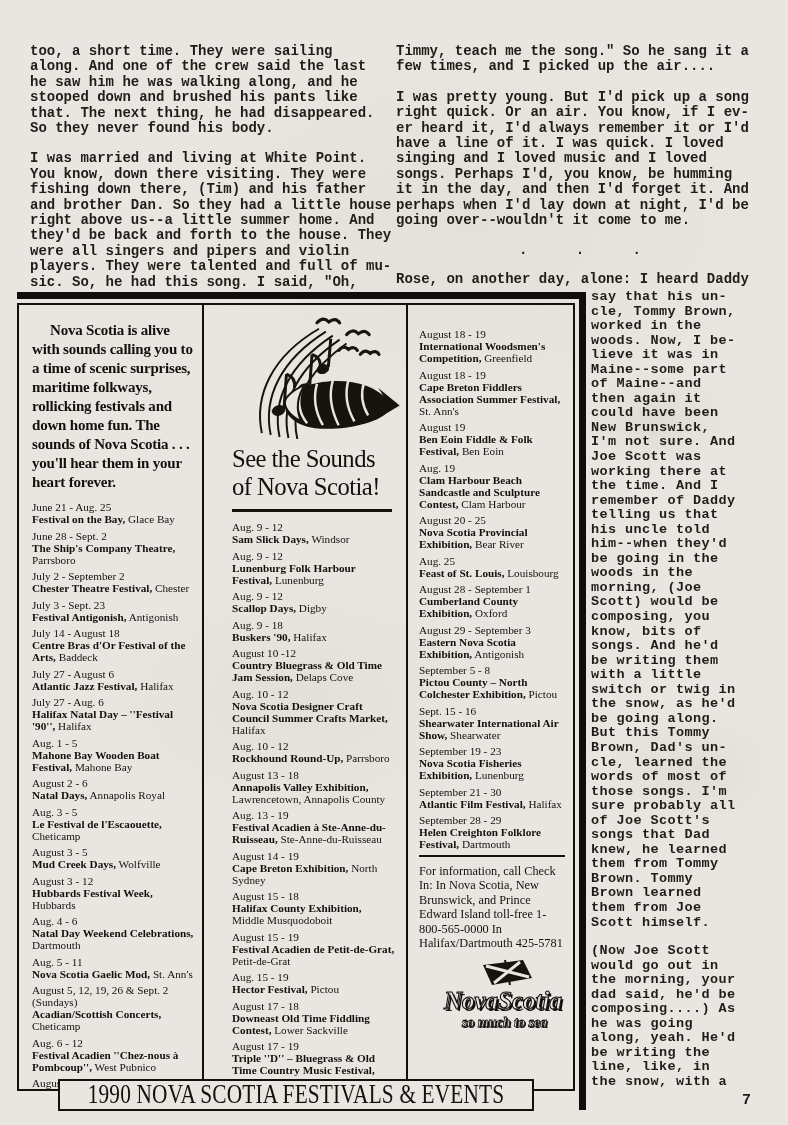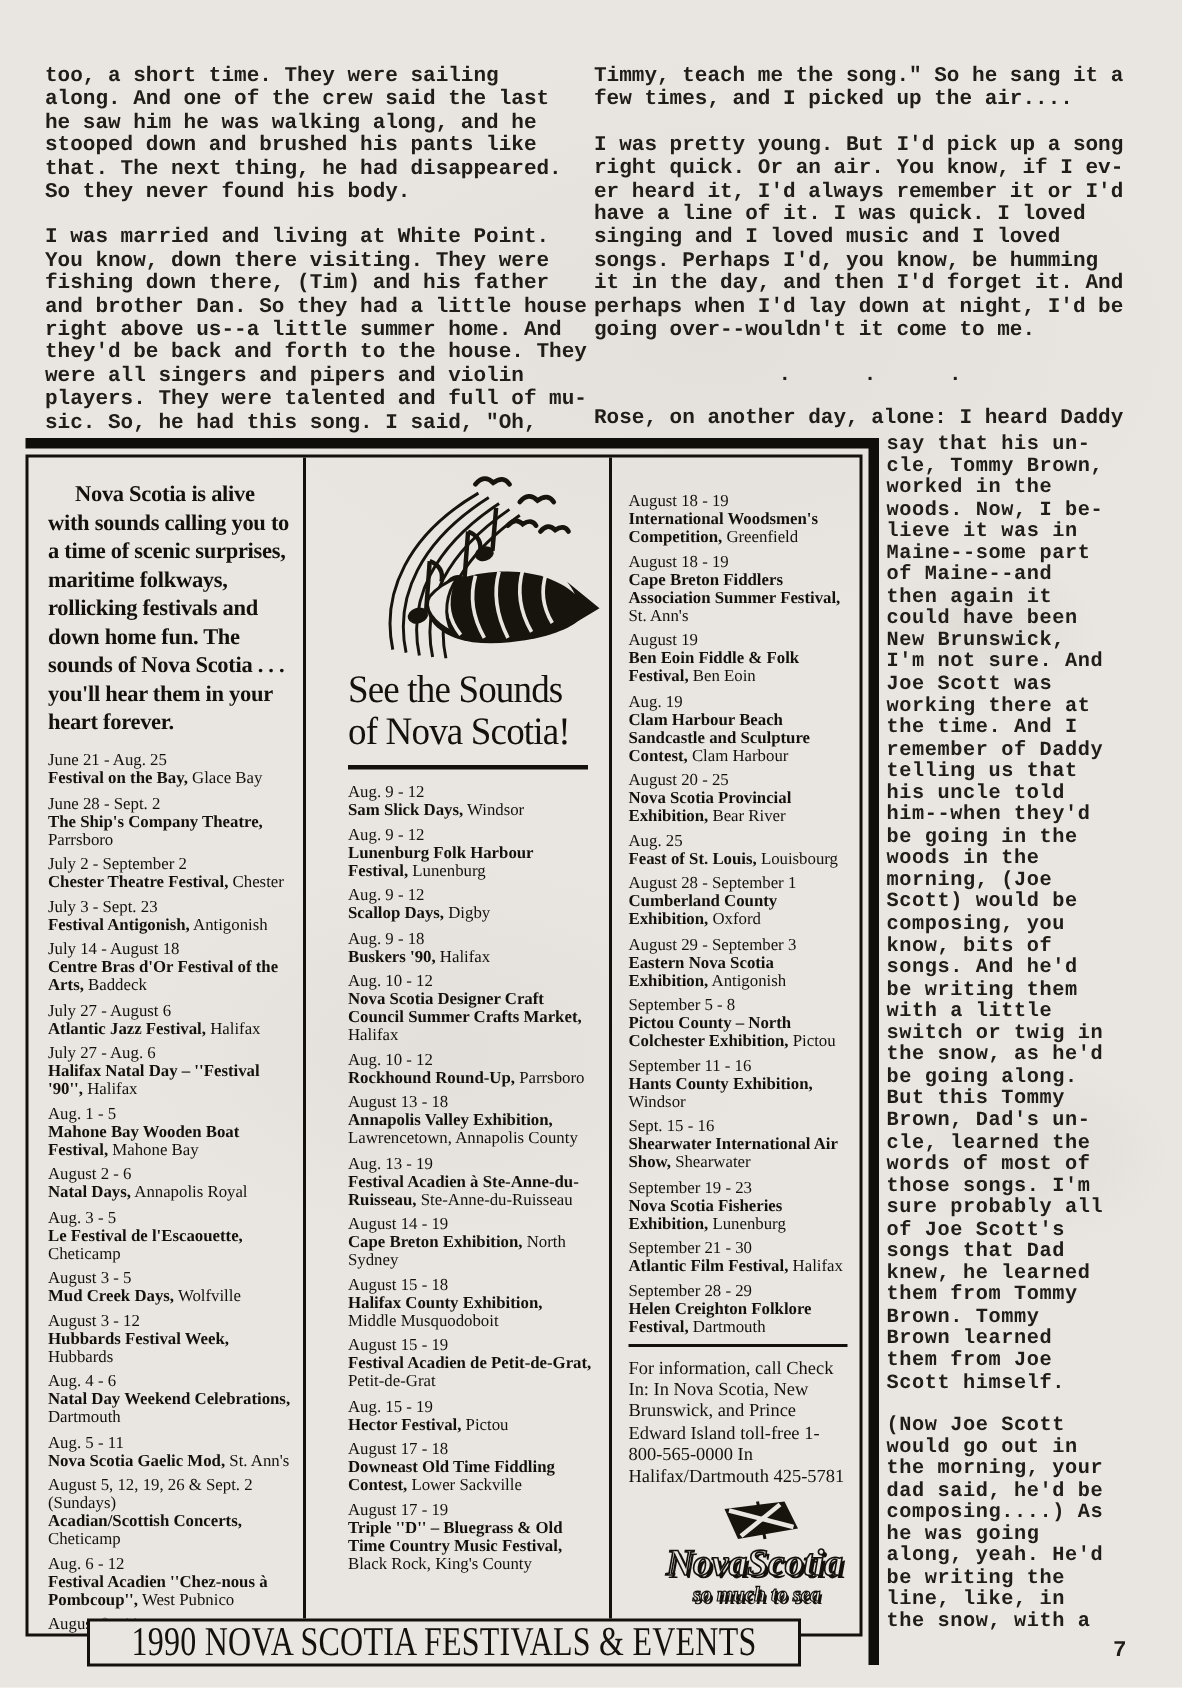--- a/index.html
+++ b/index.html
@@ -295,20 +295,24 @@
           </div>
           <div class="event">
             <div class="ev-date">Aug. 9 - 12</div>
             <div class="ev-body"><span class="ev-name">Scallop Days,</span> Digby</div>
           </div>
           <div class="event">
             <div class="ev-date">Aug. 9 - 18</div>
             <div class="ev-body"><span class="ev-name">Buskers '90,</span> Halifax</div>
           </div>
           <div class="event">
+            <div class="ev-date">August 10 -12</div>
+            <div class="ev-body"><span class="ev-name">Country Bluegrass &amp; Old Time Jam Session,</span> Delaps Cove</div>
+          </div>
+          <div class="event">
             <div class="ev-date">Aug. 10 - 12</div>
             <div class="ev-body"><span class="ev-name">Nova Scotia Designer Craft Council Summer Crafts Market,</span> Halifax</div>
           </div>
           <div class="event">
             <div class="ev-date">Aug. 10 - 12</div>
             <div class="ev-body"><span class="ev-name">Rockhound Round-Up,</span> Parrsboro</div>
           </div>
           <div class="event">
             <div class="ev-date">August 13 - 18</div>
             <div class="ev-body"><span class="ev-name">Annapolis Valley Exhibition,</span> Lawrencetown, Annapolis County</div>
@@ -374,24 +378,20 @@
             <div class="ev-date">August 28 - September 1</div>
             <div class="ev-body"><span class="ev-name">Cumberland County Exhibition,</span> Oxford</div>
           </div>
           <div class="event">
             <div class="ev-date">August 29 - September 3</div>
             <div class="ev-body"><span class="ev-name">Eastern Nova Scotia Exhibition,</span> Antigonish</div>
           </div>
           <div class="event">
             <div class="ev-date">September 5 - 8</div>
             <div class="ev-body"><span class="ev-name">Pictou County – North Colchester Exhibition,</span> Pictou</div>
-          </div>
-          <div class="event">
-            <div class="ev-date">September 11 - 16</div>
-            <div class="ev-body"><span class="ev-name">Hants County Exhibition,</span> Windsor</div>
           </div>
           <div class="event">
             <div class="ev-date">Sept. 15 - 16</div>
             <div class="ev-body"><span class="ev-name">Shearwater International Air Show,</span> Shearwater</div>
           </div>
           <div class="event">
             <div class="ev-date">September 19 - 23</div>
             <div class="ev-body"><span class="ev-name">Nova Scotia Fisheries Exhibition,</span> Lunenburg</div>
           </div>
           <div class="event">

